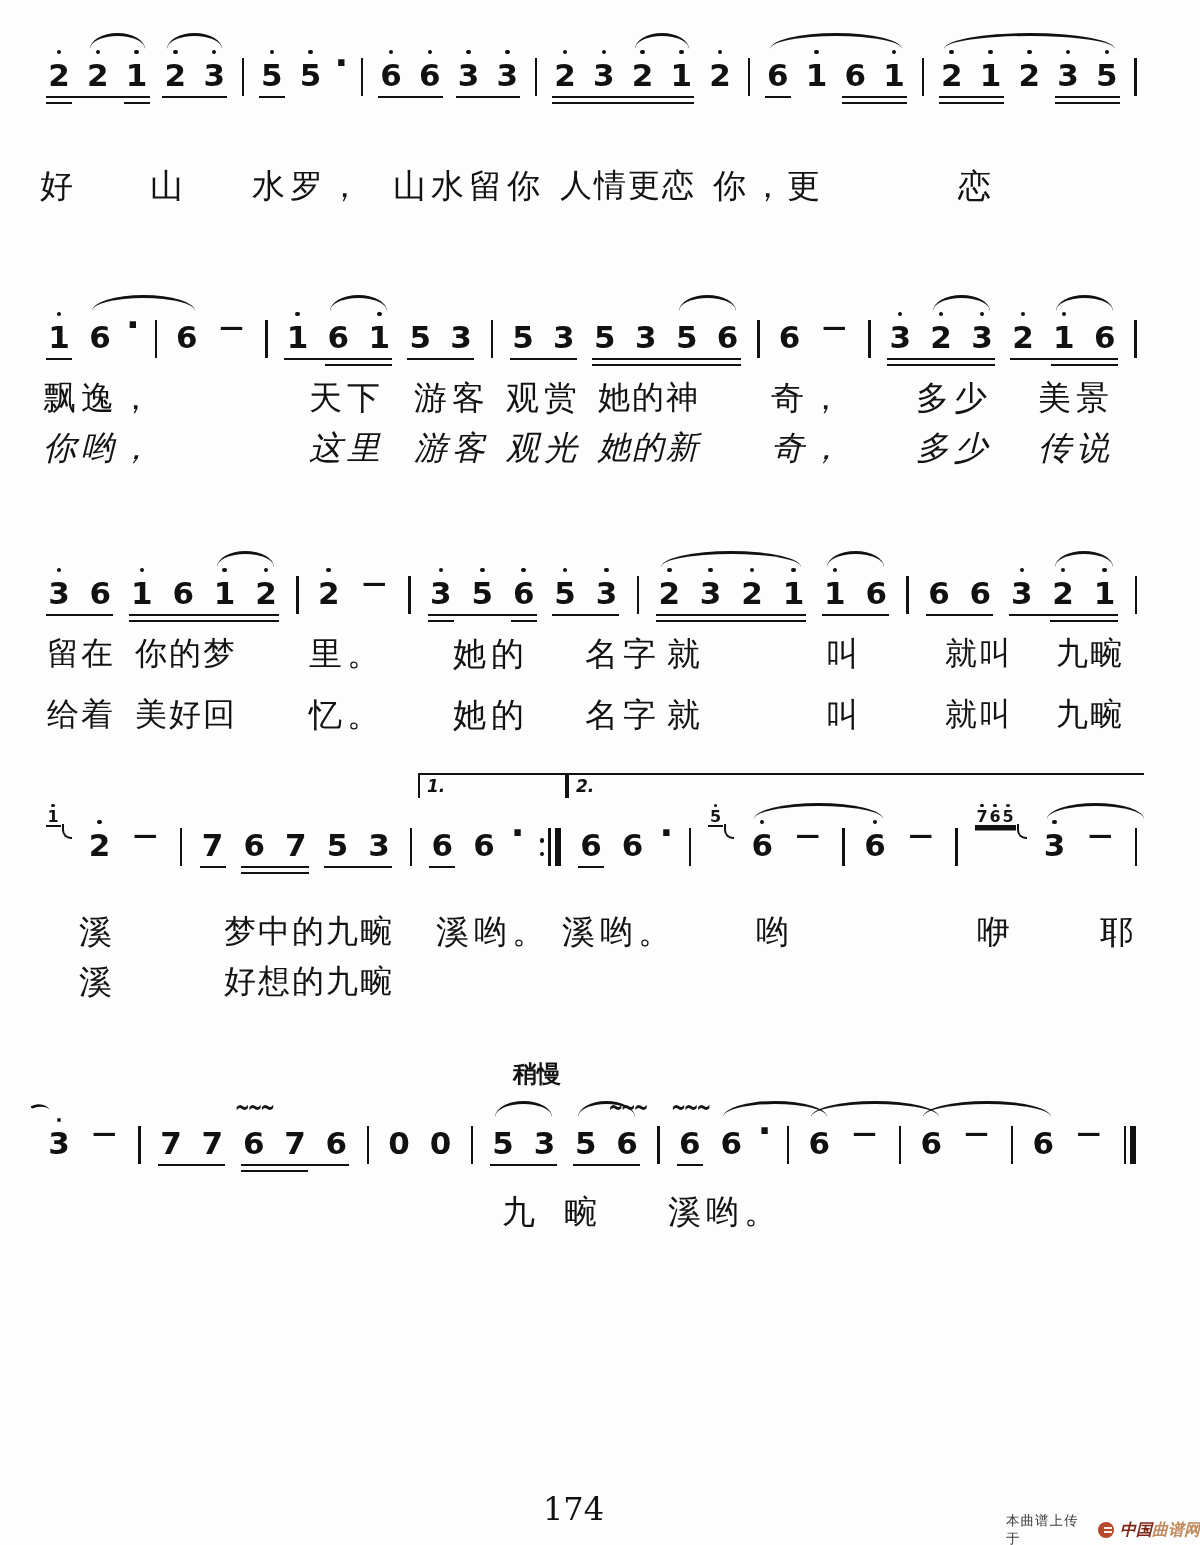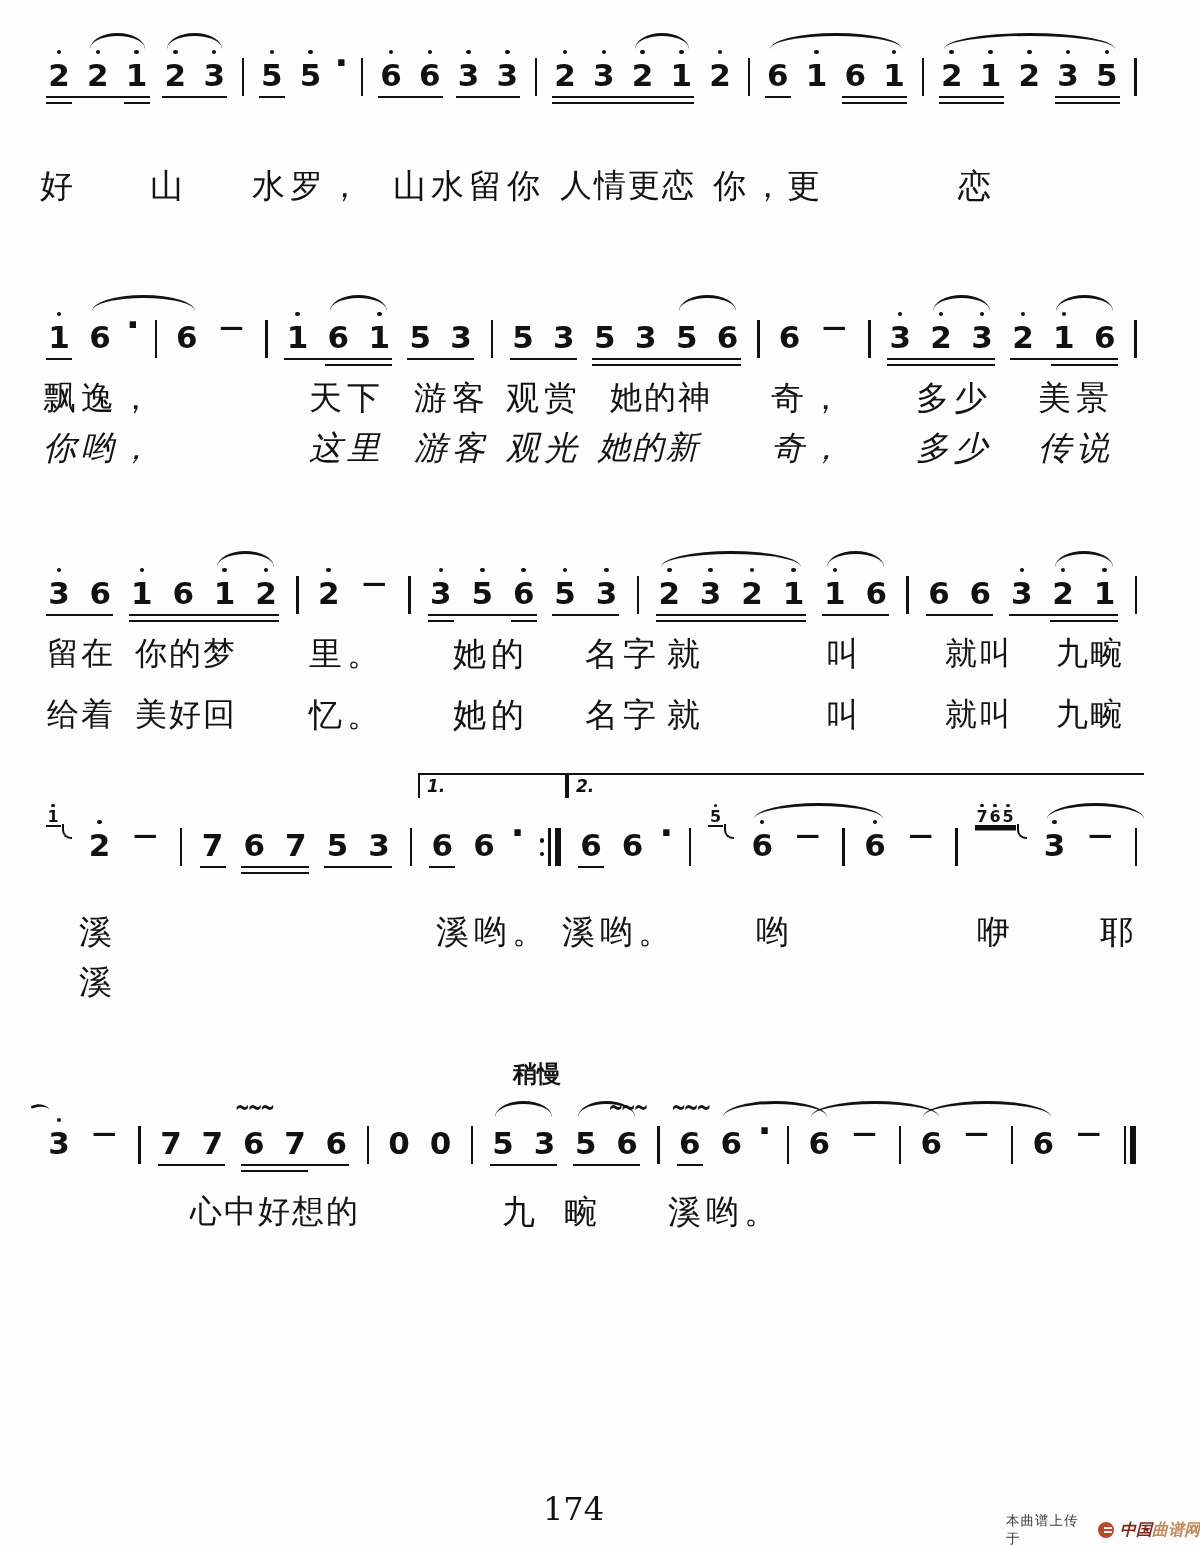--- a/index.html
+++ b/index.html
@@ -409,21 +409,21 @@
           <div class="ul" style="left: 842px; width: 108px; top: 66px;"></div>
           <div class="ul" style="left: 842px; width: 108px; top: 71.5px;"></div>
           <div class="ul" style="left: 965px; width: 108px; top: 66px;"></div>
           <div class="ul" style="left: 1006px; width: 67px; top: 71.5px;"></div>
         </div>
         <div class="lyr" style="top: 84px;">
           <span style="left: -2px;">飘逸，</span>
           <span style="left: 264px;">天下</span>
           <span style="left: 369px;">游客</span>
           <span style="left: 461px;">观赏</span>
-          <span class="t" style="left: 553px; margin-left: 12px;">她的神</span>
+          <span class="t" style="left: 553px;">她的神</span>
           <span style="left: 726px;">奇，</span>
           <span style="left: 871px;">多少</span>
           <span style="left: 993px;">美景</span>
         </div>
         <div class="lyr" style="top: 134px; font-style: italic;">
           <span style="left: -2px;">你哟，</span>
           <span style="left: 264px;">这里</span>
           <span style="left: 369px;">游客</span>
           <span style="left: 461px;">观光</span>
           <span class="t" style="left: 553px;">她的新</span>
@@ -786,28 +786,30 @@
           <div class="ul" style="left: 196px; width: 68px; top: 66px;"></div>
           <div class="ul" style="left: 196px; width: 68px; top: 71.5px;"></div>
           <div class="ul" style="left: 279px; width: 68px; top: 66px;"></div>
           <div class="ul" style="left: 384px; width: 26px; top: 66px;"></div>
           <div class="ul" style="left: 533px; width: 26px; top: 66px;"></div>
           <div class="volta closed" style="left: 373px; width: 149px;">1.</div>
           <div class="volta" style="left: 522px; width: 577px;">2.</div>
         </div>
         <div class="lyr" style="top: 110px;">
           <span style="left: 34px;">溪</span>
+          <span class="t" style="left: 179px;">梦中的九畹</span>
           <span style="left: 391px;">溪哟。</span>
           <span style="left: 517px;">溪哟。</span>
           <span style="left: 711px;">哟</span>
           <span style="left: 932px;">咿</span>
           <span style="left: 1055px;">耶</span>
         </div>
         <div class="lyr" style="top: 160px;">
           <span style="left: 34px;">溪</span>
+          <span class="t" style="left: 179px;">好想的九畹</span>
         </div>
       </div>
       <div class="sys" style="top: 1098px;">
         <div class="mrow">
           <div class="tok note">
             <div class="dotslot">
               <div class="odot"></div>
             </div>
             <div class="digit">3</div>
             <div class="fall"></div>
@@ -927,21 +929,20 @@
           <div class="arcline" style="left: 766px; width: 128px;"></div>
           <div class="arcline" style="left: 878px; width: 128px;"></div>
           <div class="ul" style="left: 113px; width: 67px; top: 66px;"></div>
           <div class="ul" style="left: 196px; width: 108px; top: 66px;"></div>
           <div class="ul" style="left: 196px; width: 67px; top: 71.5px;"></div>
           <div class="ul" style="left: 445px; width: 67px; top: 66px;"></div>
           <div class="ul" style="left: 528px; width: 67px; top: 66px;"></div>
           <div class="ul" style="left: 632px; width: 26px; top: 66px;"></div>
         </div>
         <div class="lyr" style="top: 92px;">
-          <span class="t" style="left: 145px;">心中好想的</span>
           <span style="left: 457px;">九</span>
           <span style="left: 519px;">畹</span>
           <span style="left: 623px;">溪哟。</span>
         </div>
         <div class="tempo" style="left: 468px; top: -40px;">稍慢</div>
       </div>
     </div>
   <div class="pageno">174</div>
   <div class="wm">
     <span class="pre">本曲谱上传于</span>

